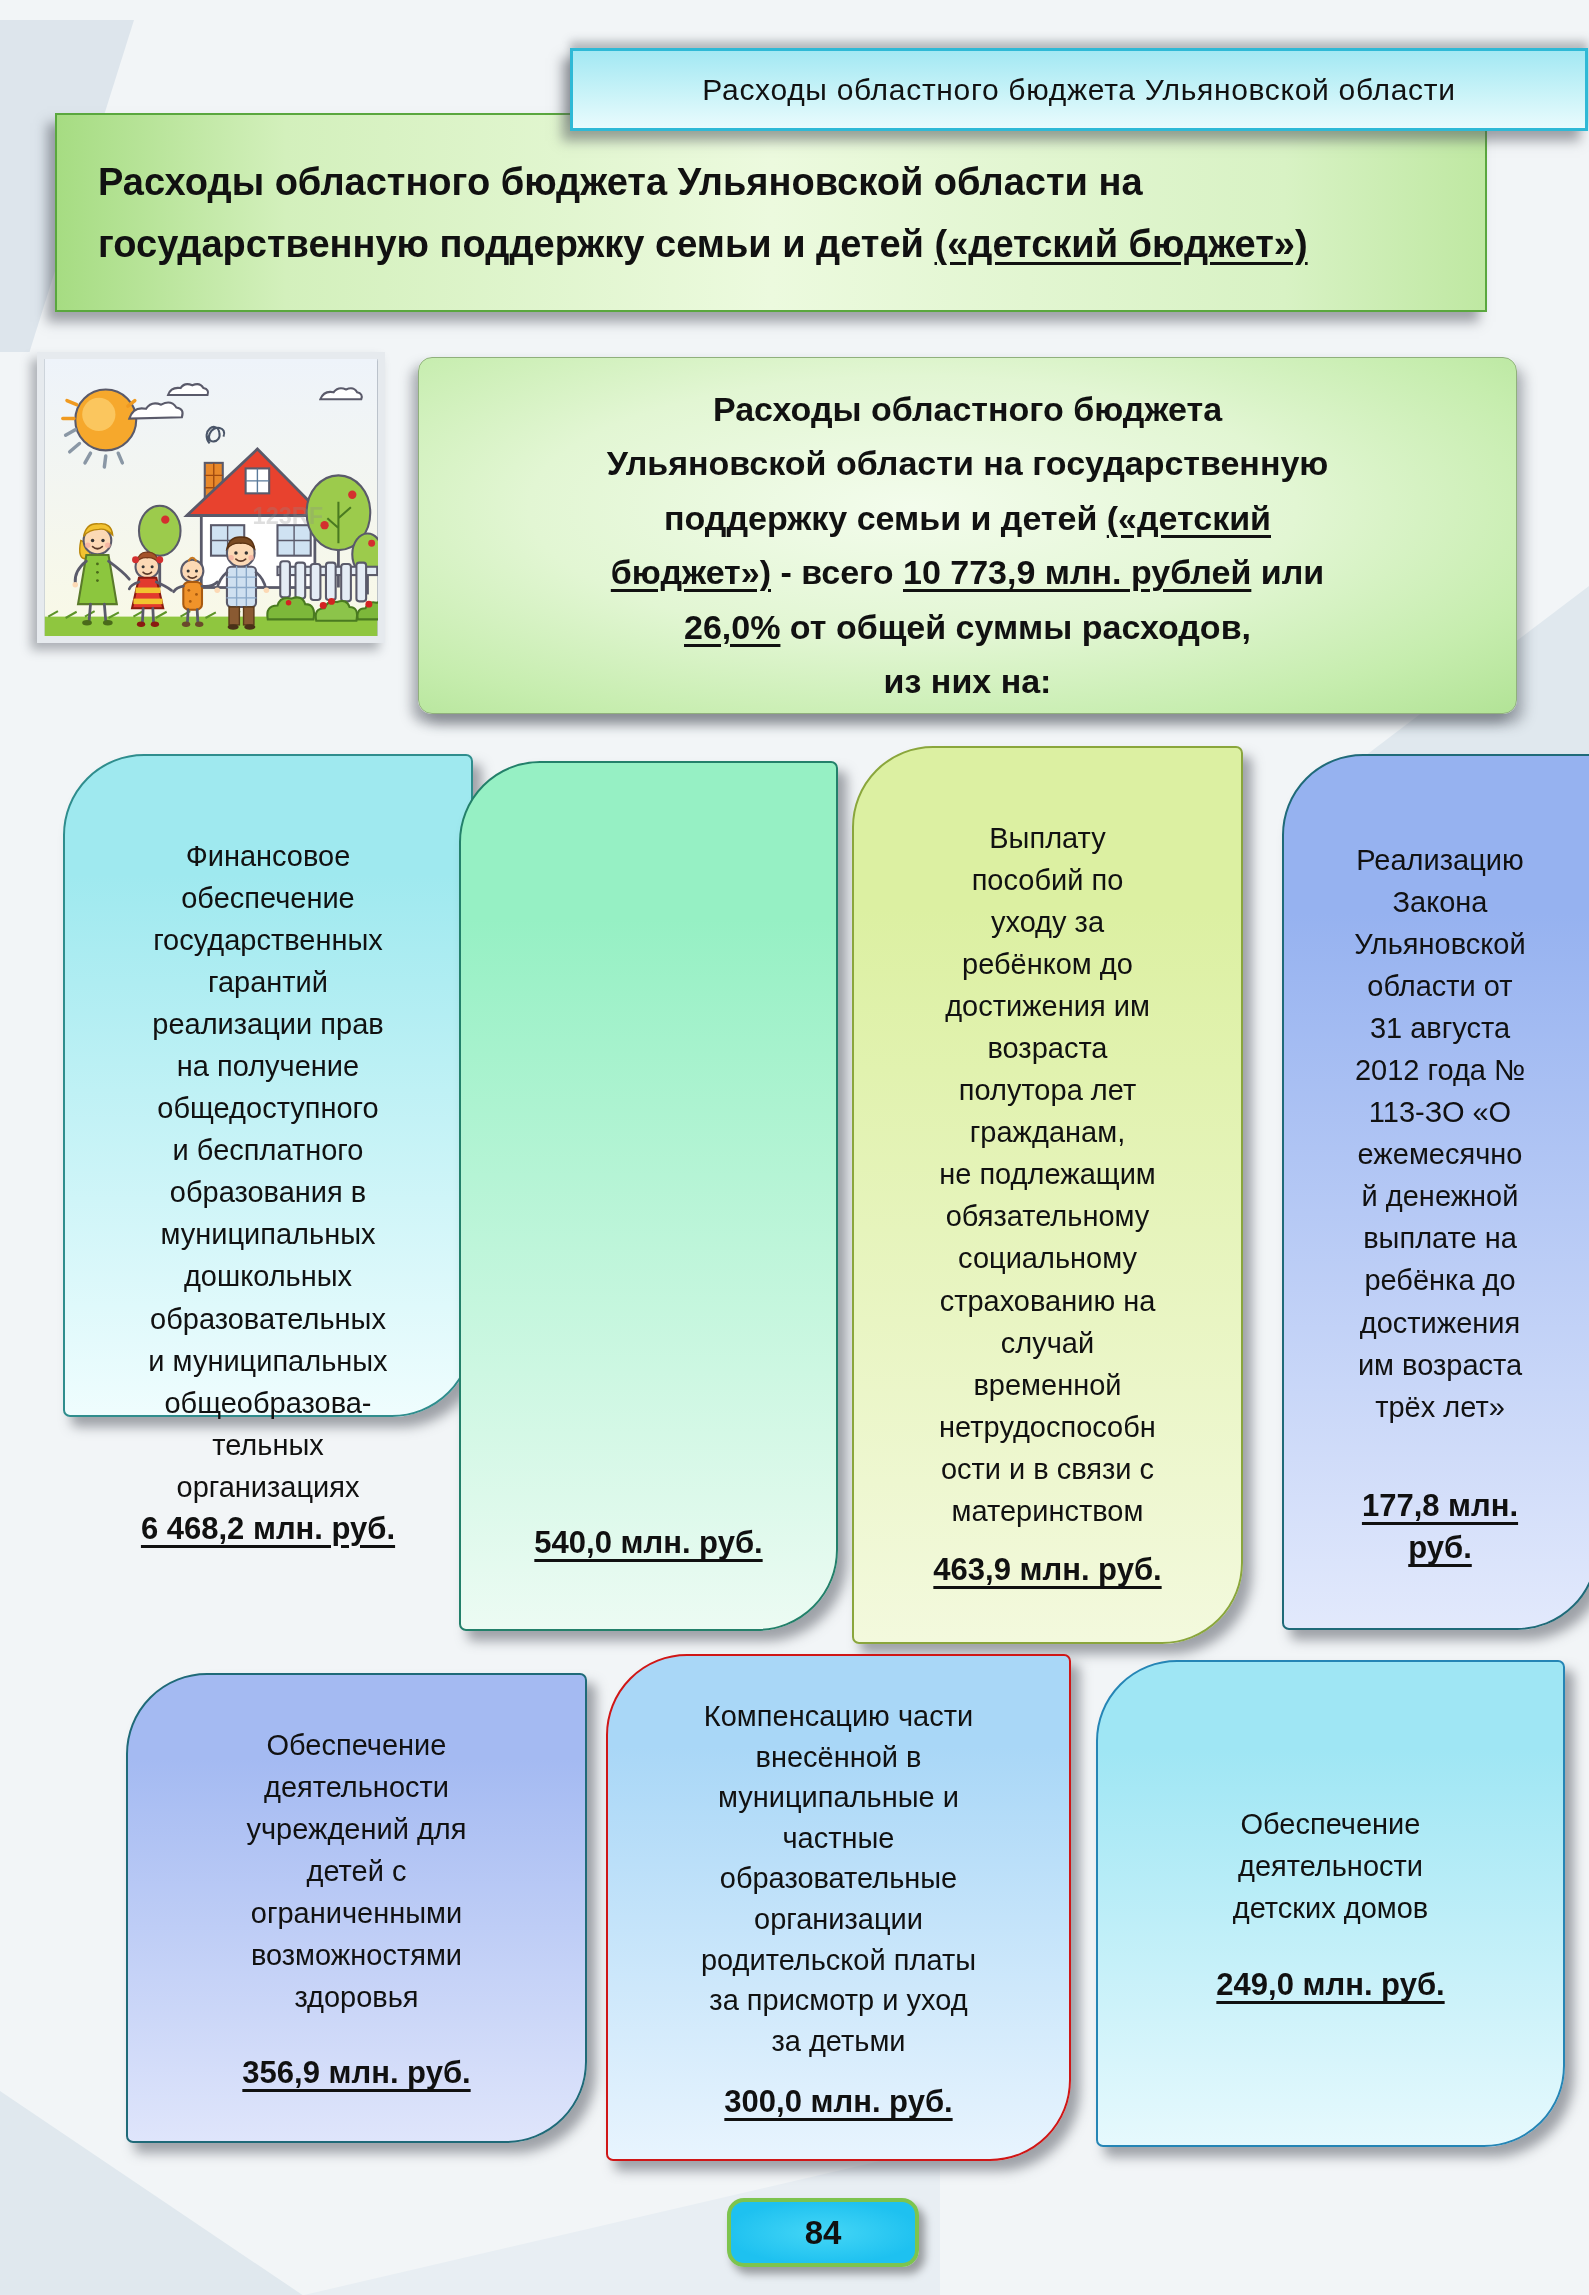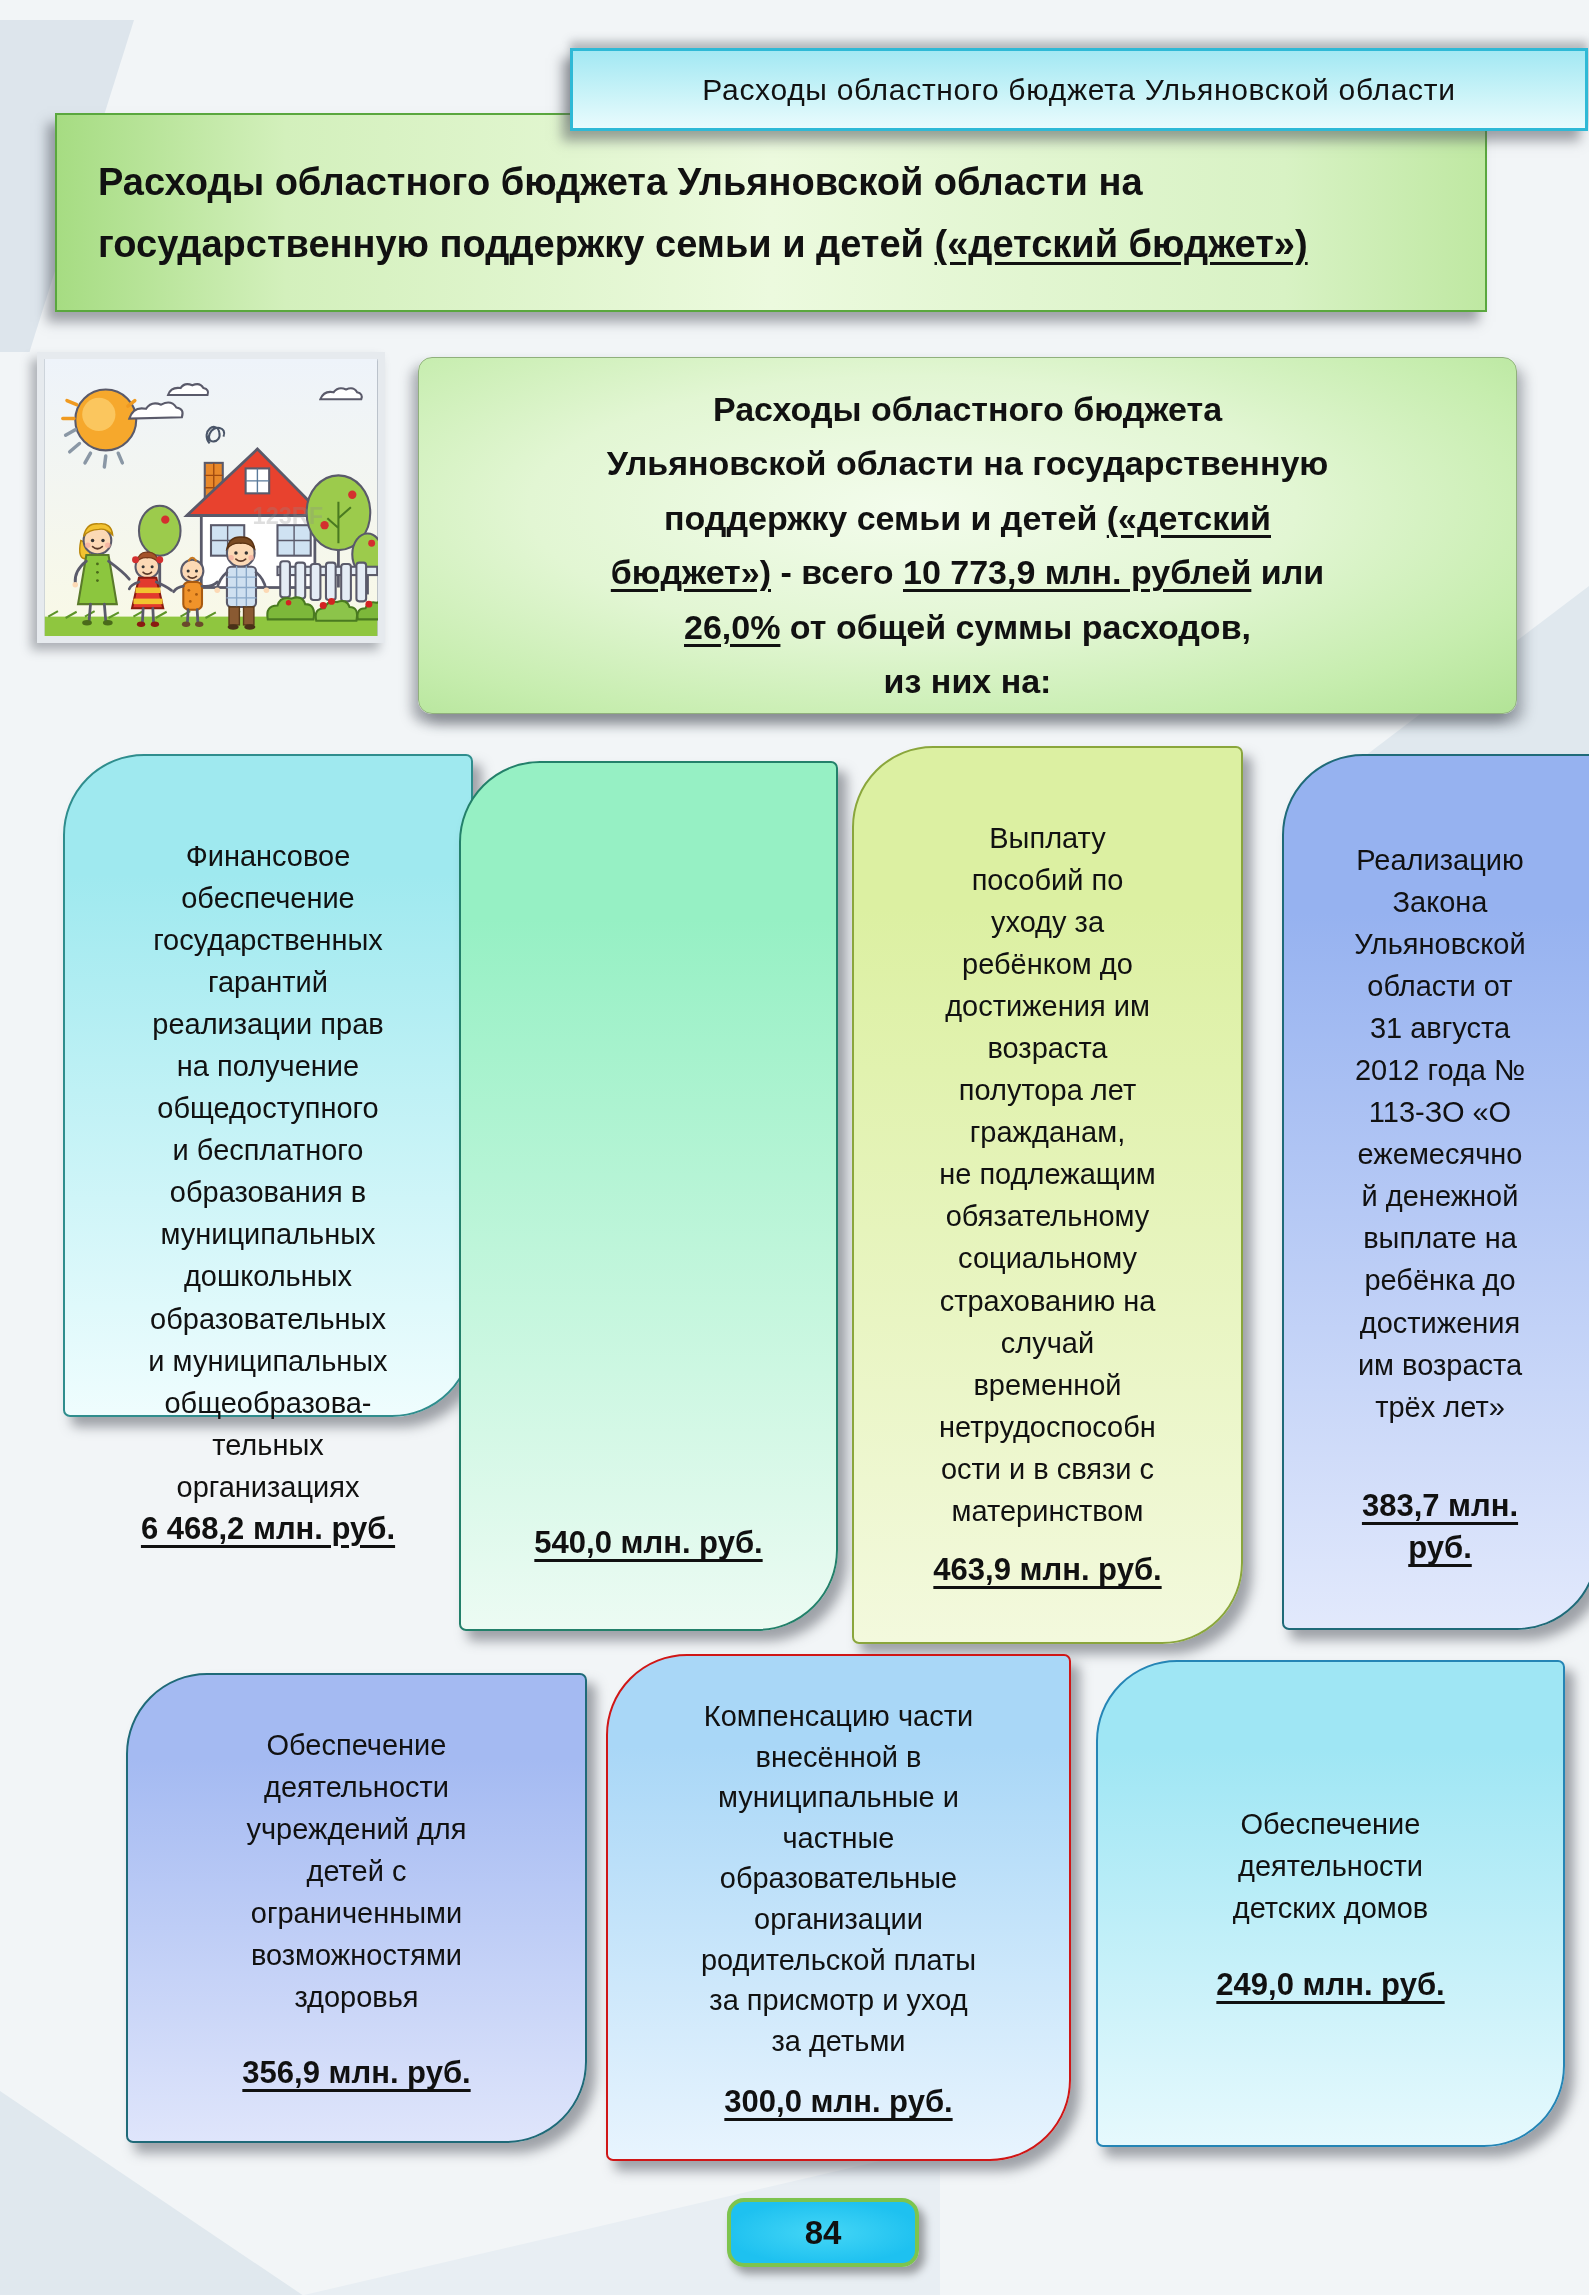--- a/index.html
+++ b/index.html
@@ -318,21 +318,21 @@
 31 августа
 2012 года №
 113-ЗО «О
 ежемесячно
 й денежной
 выплате на
 ребёнка до
 достижения
 им возраста
 трёх лет»</div>
-  <div class="card-value">383,7 млн.
+  <div class="card-value">177,8 млн.
 руб.</div>
 </div>
 <div class="card" id="card-5" style="background: linear-gradient(rgb(164, 186, 242) 0%, rgb(164, 186, 242) 18%, rgb(223, 229, 251) 100%); border-color: rgb(31, 106, 120);">
   <div class="card-body">Обеспечение
 деятельности
 учреждений для
 детей с
 ограниченными
 возможностями
 здоровья</div>

